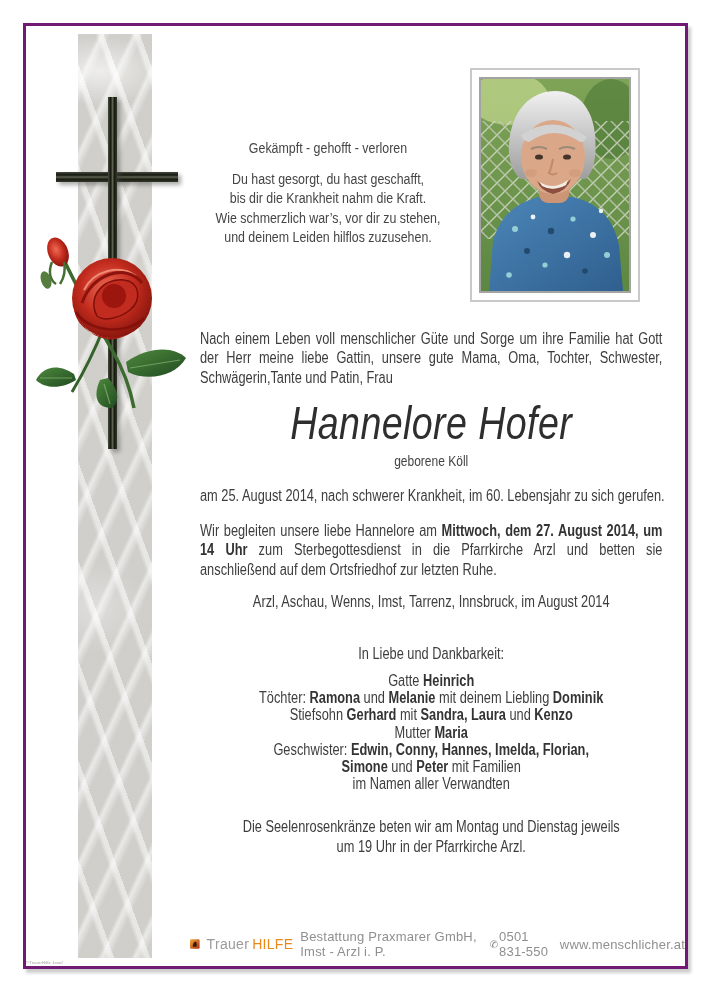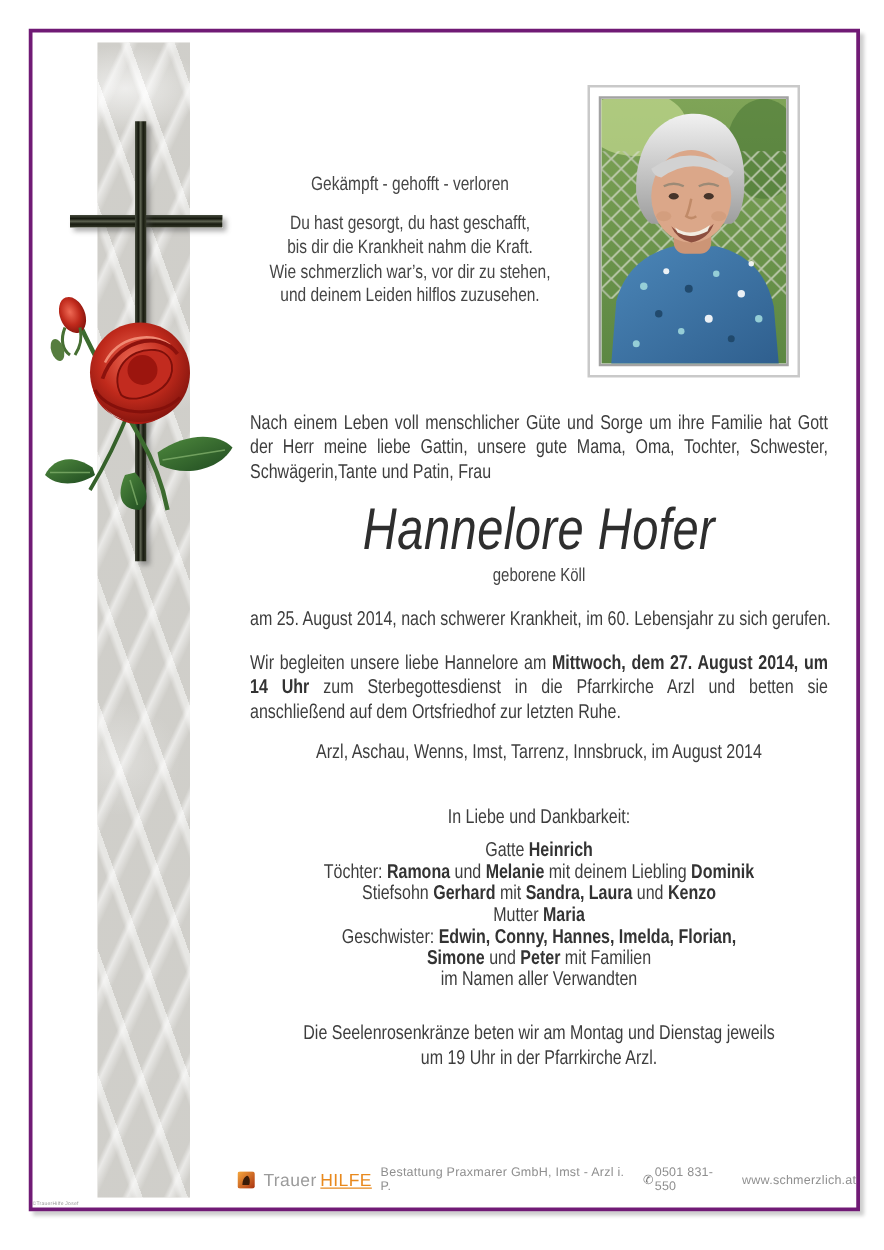--- a/index.html
+++ b/index.html
@@ -53,22 +53,22 @@
   .towns{top:567px;font-size:16px;text-align:center;}
   .gratitude{top:619px;font-size:16px;text-align:center;}
   .family{top:646px;font-size:16px;line-height:17.2px;text-align:center;}
   .rosary{top:791px;font-size:16px;line-height:19.5px;text-align:center;}
 
   .footer{
     position:absolute;left:164px;top:908px;height:20px;display:flex;align-items:center;gap:7px;
   }
   .brand{font-size:14px;letter-spacing:.3px;display:flex;align-items:center;gap:3px;}
   .brand .gray{color:#9b9b9b;}
-  .brand .orange{color:#e8891d;text-decoration:underline;}
-  .footer-small{font-size:10px;color:#8f8f8f;letter-spacing:.2px;}
+  .brand .orange{color:#e8891d;}
+  .footer-small{font-size:13px;color:#8f8f8f;letter-spacing:.2px;}
   .footer .phone-wrap{display:flex;align-items:center;gap:1px;}
   .footer .phone-glyph{font-size:10px;color:#7c7c7c;}
   .copyright{
     position:absolute;left:26px;top:960px;font-size:4px;color:#979797;letter-spacing:.2px;
   }
 </style>
 </head>
 <body>
 
 <div class="card">
@@ -215,17 +215,17 @@
     </svg>
     <div class="brand">
       <span class="gray">Trauer</span>
         <span class="orange">HILFE</span>
     </div>
     <span class="footer-small">Bestattung Praxmarer GmbH, Imst - Arzl i. P.</span>
     <span class="phone-wrap">
       <span class="phone-glyph">✆</span>
       <span class="footer-small">0501 831-550</span>
     </span>
-    <span class="footer-small">www.schmerzlich.at</span>
+    <span class="footer-small">www.menschlicher.at</span>
   </div>
 </div>
 
 <div class="copyright">©TrauerHilfe Josef</div>
 
 </body></html>

